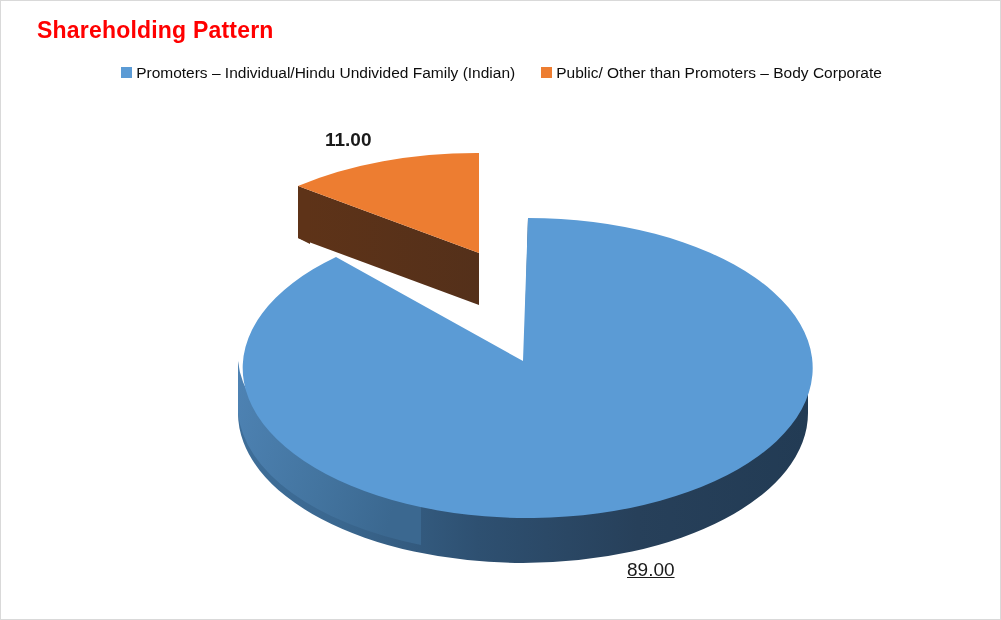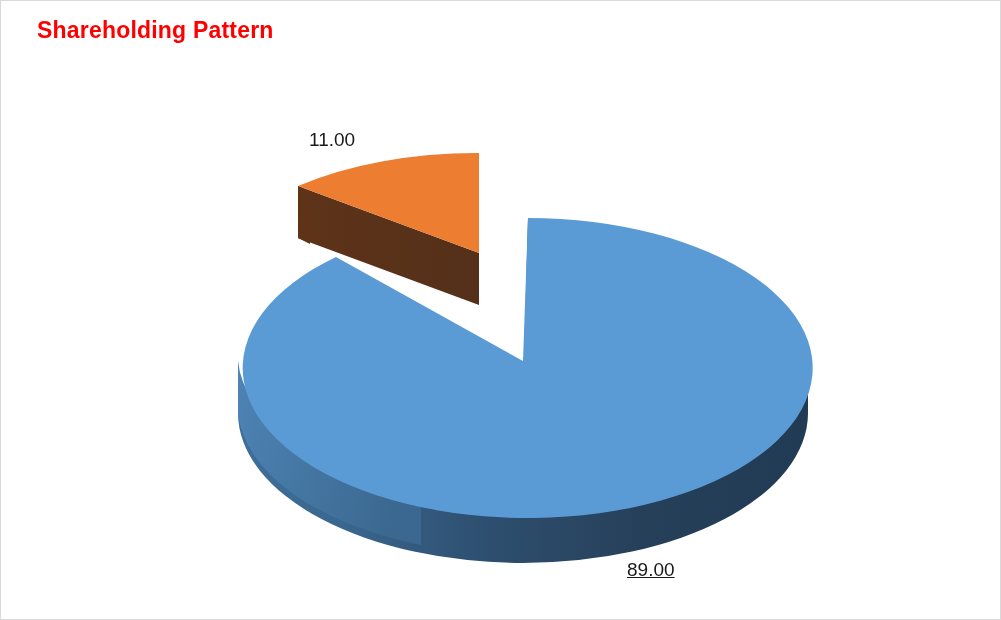--- a/index.html
+++ b/index.html
@@ -65,30 +65,43 @@
     position: absolute;
     left: 0;
     top: 0;
   }
   .data-label {
     position: absolute;
     font-size: 19px;
     color: #1a1a1a;
     white-space: nowrap;
   }
-  #label-slice-0 { left: 308px; top: 128px; }
+  #label-slice-0 { left: 324px; top: 128px; font-weight: bold; }
   #label-slice-1 { left: 626px; top: 558px; text-decoration: underline; }
 </style>
 </head>
 <body>
 
 <div id="chart-frame">
 
   <div id="chart-title">Shareholding Pattern</div>
 
+  <div id="legend">
+
+    <div class="legend-entry">
+      <span class="legend-swatch" style="background:#5B9BD5;"></span>
+      <span class="legend-label">Promoters – Individual/Hindu Undivided Family (Indian)</span>
+    </div>
+
+    <div class="legend-entry">
+      <span class="legend-swatch" style="background:#ED7D31;"></span>
+      <span class="legend-label">Public/ Other than Promoters – Body Corporate</span>
+    </div>
+
+  </div>
 
   <svg id="pie-svg" width="1001" height="620" viewBox="0 0 1001 620">
     <defs>
       <linearGradient id="blueWallGrad" x1="0" y1="0" x2="1" y2="0">
         <stop offset="0%" stop-color="#3E6E99"></stop>
         <stop offset="18%" stop-color="#3A678F"></stop>
         <stop offset="42%" stop-color="#2E5071"></stop>
         <stop offset="70%" stop-color="#27405A"></stop>
         <stop offset="100%" stop-color="#223B54"></stop>
       </linearGradient>

